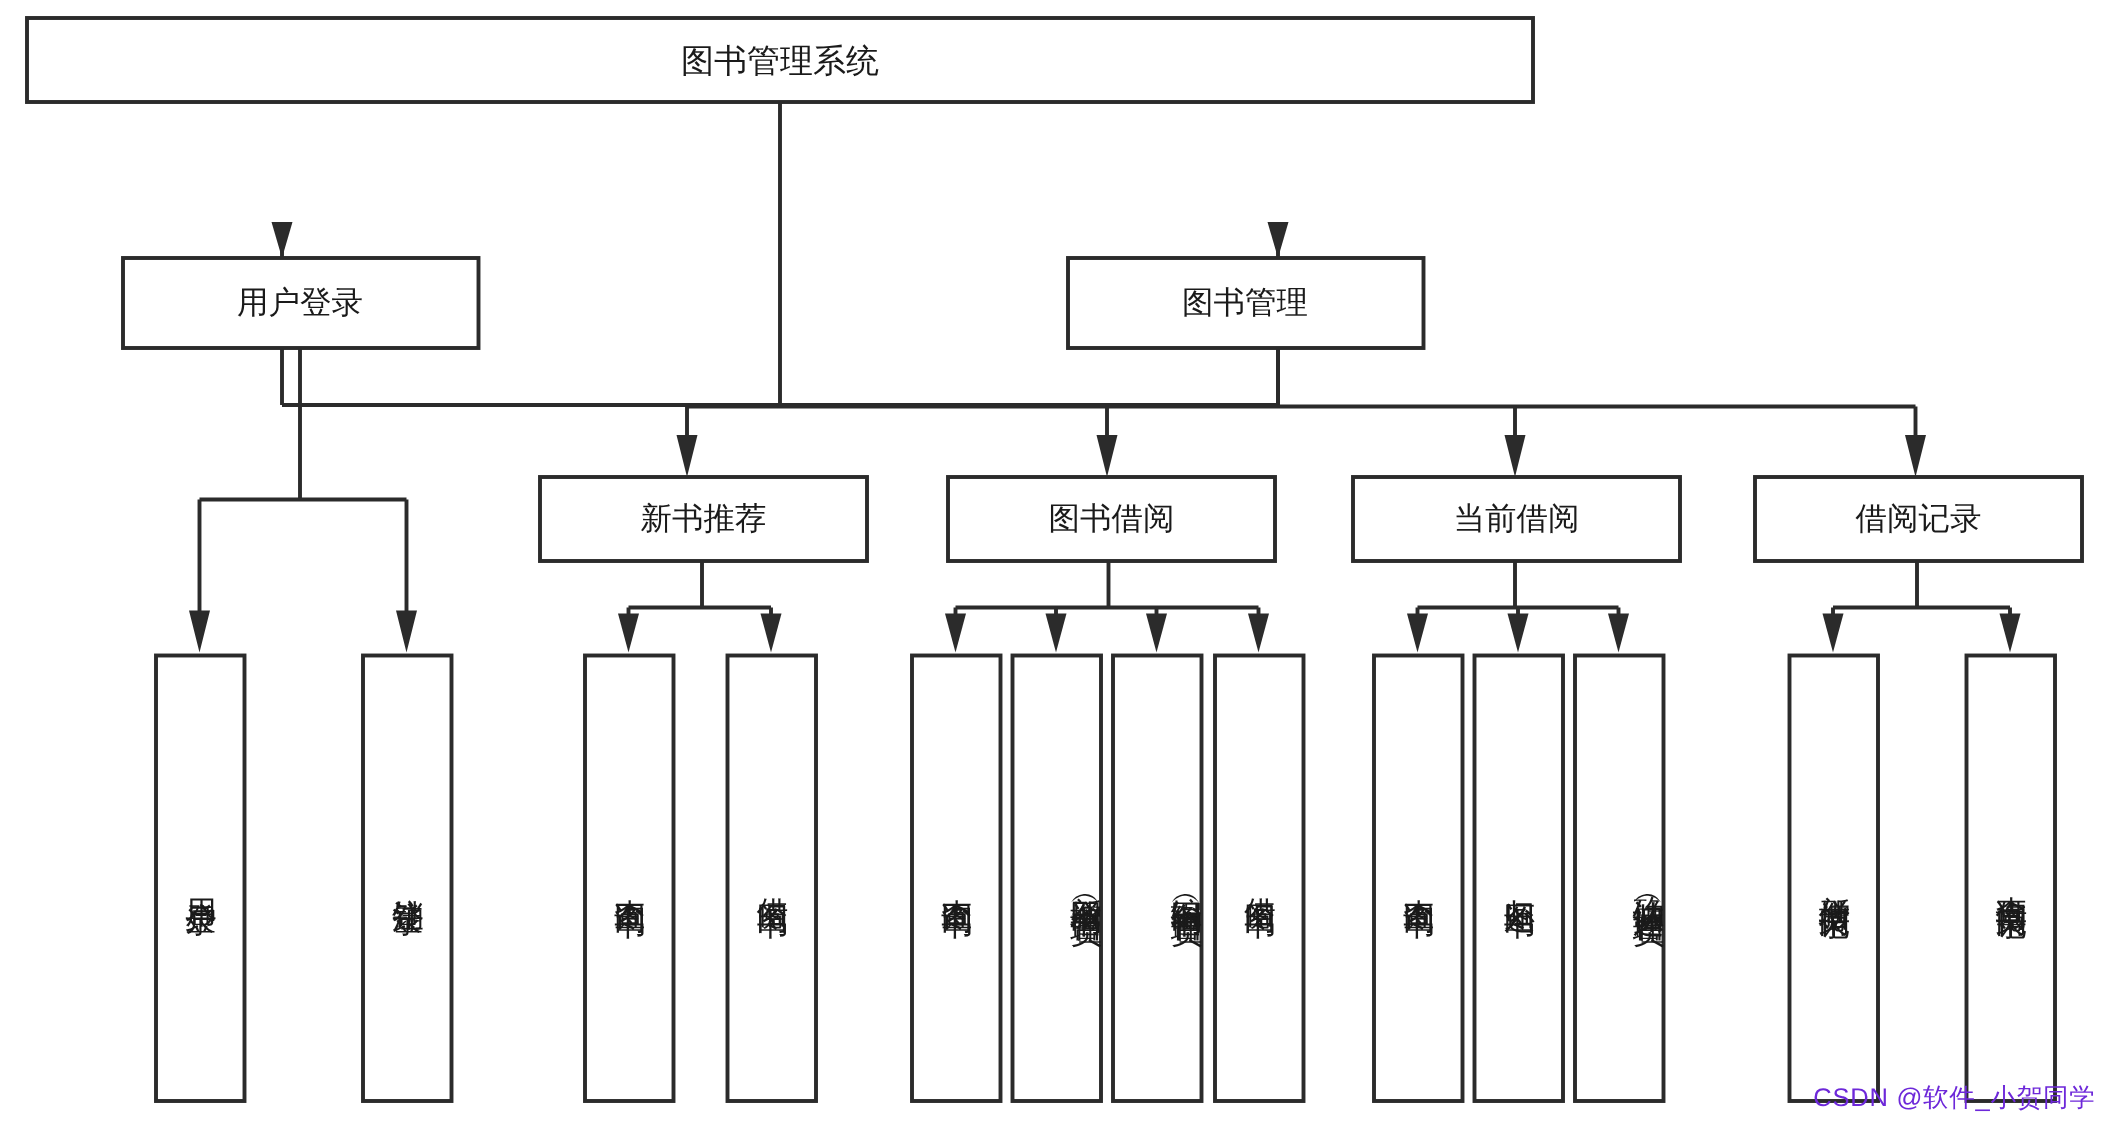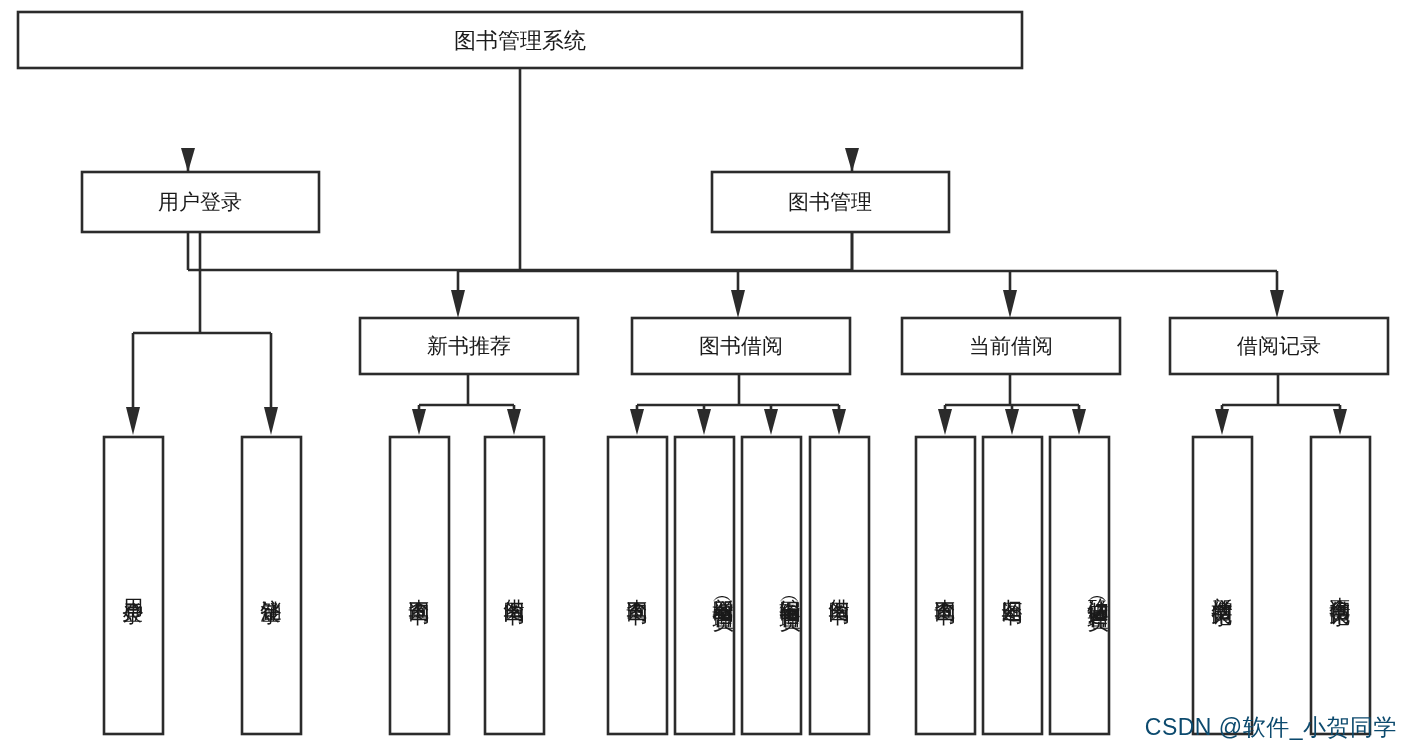--- a/index.html
+++ b/index.html
@@ -72,22 +72,22 @@
     pointer-events: none;
   }
   .leaf-label.centered {
     align-items: center;
   }
   .watermark {
     position: absolute;
     right: 8px;
     bottom: 4px;
     font-family: "Liberation Sans", "DejaVu Sans", sans-serif;
-    font-size: 23px;
-    color: #0c4a6e;
+    font-size: 17px;
+    color: #6d28d9;
     letter-spacing: 0.5px;
     white-space: nowrap;
   }
 </style>
 </head>
 <body>
 
 <div id="diagram-root">
 
   <svg id="tree-svg" viewBox="0 0 1405 747">

